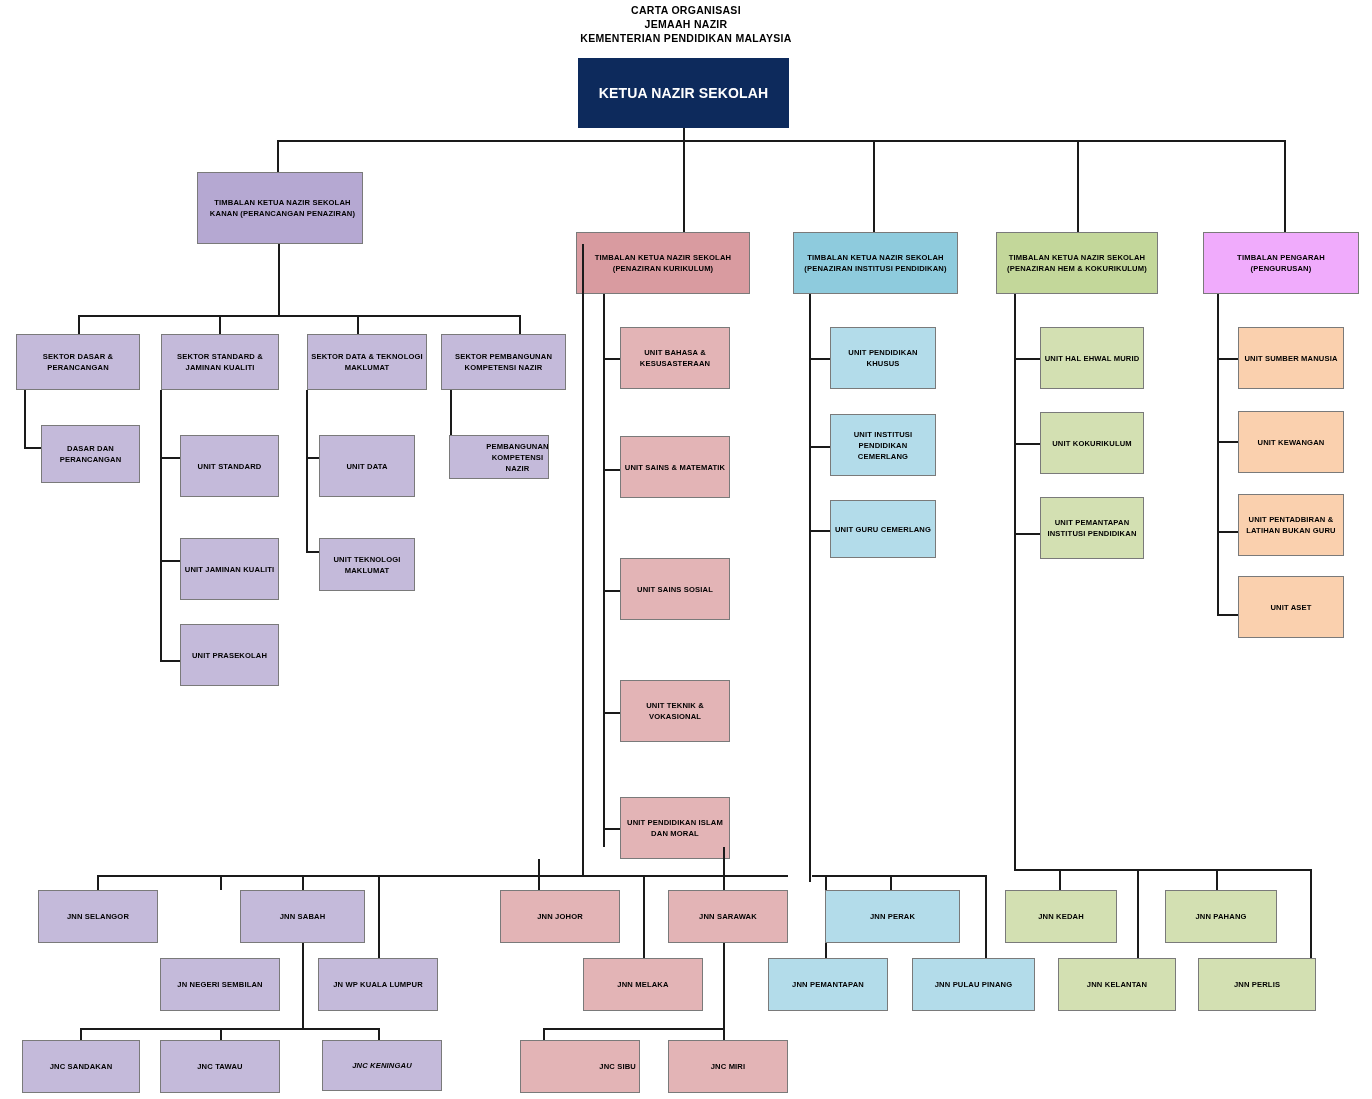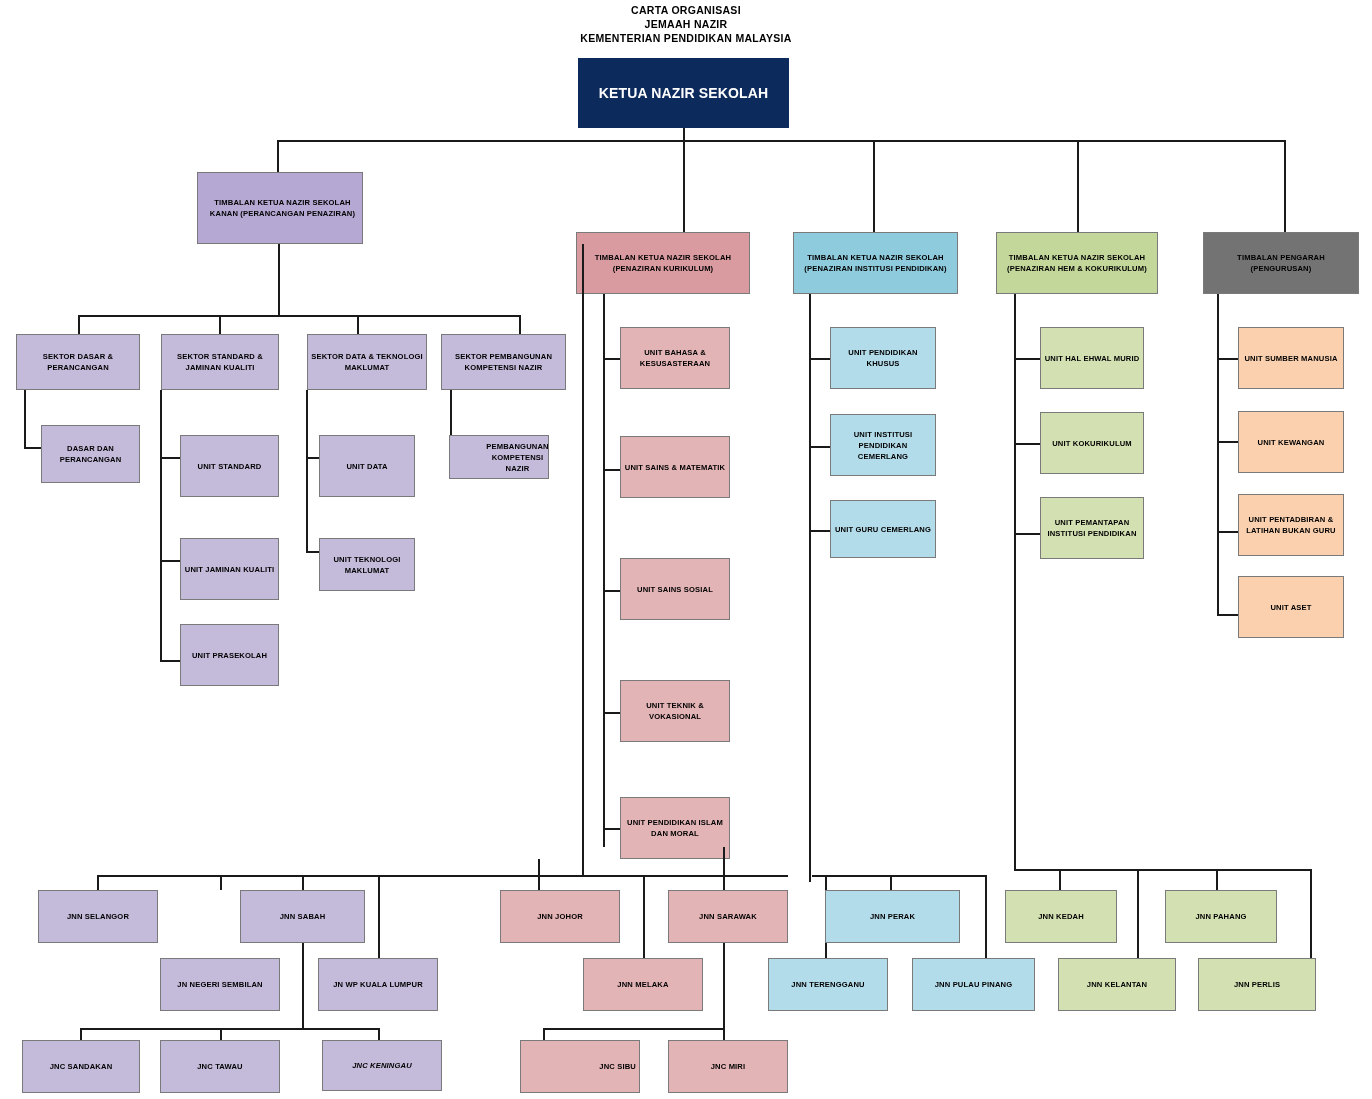--- a/index.html
+++ b/index.html
@@ -18,21 +18,21 @@
   
   .c-root{background:#0d2a5c;border:1px solid #0d2a5c;color:#ffffff;font-size:14px;}
   .c-purple{background:#b5a8d2;border-color:#7a7a7a;}
   .c-purple2{background:#c4bada;border-color:#7a7a7a;}
   .c-pink{background:#d99ba0;border-color:#7a7a7a;}
   .c-pink2{background:#e3b4b6;border-color:#7a7a7a;}
   .c-blue{background:#8ecbdd;border-color:#7a7a7a;}
   .c-blue2{background:#b3dcea;border-color:#7a7a7a;}
   .c-green{background:#c3d79a;border-color:#7a7a7a;}
   .c-green2{background:#d3e0b2;border-color:#7a7a7a;}
-  .c-orange{background:#737373;border-color:#7a7a7a;}
+  .c-orange{background:#f0abfc;border-color:#7a7a7a;}
   .c-orange2{background:#fad0ae;border-color:#7a7a7a;}
 
   .ln{position:absolute;background:#1a1a1a;}
   .ln.h{height:1.6px;}
   .ln.v{width:1.6px;}
 </style>
 </head>
 <body>
 
 <div id="chart">
@@ -258,21 +258,21 @@
 
   <div class="ln h" style="left:812px;top:875px;width:175px;"></div>
   <div class="ln v" style="left:890px;top:875px;height:15px;"></div>
   <div class="ln v" style="left:825px;top:875px;height:83px;"></div>
   <div class="ln v" style="left:985px;top:875px;height:83px;"></div>
 
   <div class="node c-blue2" style="left:825px;top:890px;width:135px;height:53px;">
     <span>JNN PERAK</span>
   </div>
   <div class="node c-blue2" style="left:768px;top:958px;width:120px;height:53px;">
-    <span>JNN TERENGGANU</span>
+    <span>JNN PEMANTAPAN</span>
   </div>
   <div class="node c-blue2" style="left:912px;top:958px;width:123px;height:53px;">
     <span>JNN PULAU PINANG</span>
   </div>
 
   <div class="ln h" style="left:1014px;top:869px;width:298px;"></div>
   <div class="ln v" style="left:1059px;top:869px;height:21px;"></div>
   <div class="ln v" style="left:1216px;top:869px;height:21px;"></div>
   <div class="ln v" style="left:1137px;top:869px;height:89px;"></div>
   <div class="ln v" style="left:1310px;top:869px;height:89px;"></div>

